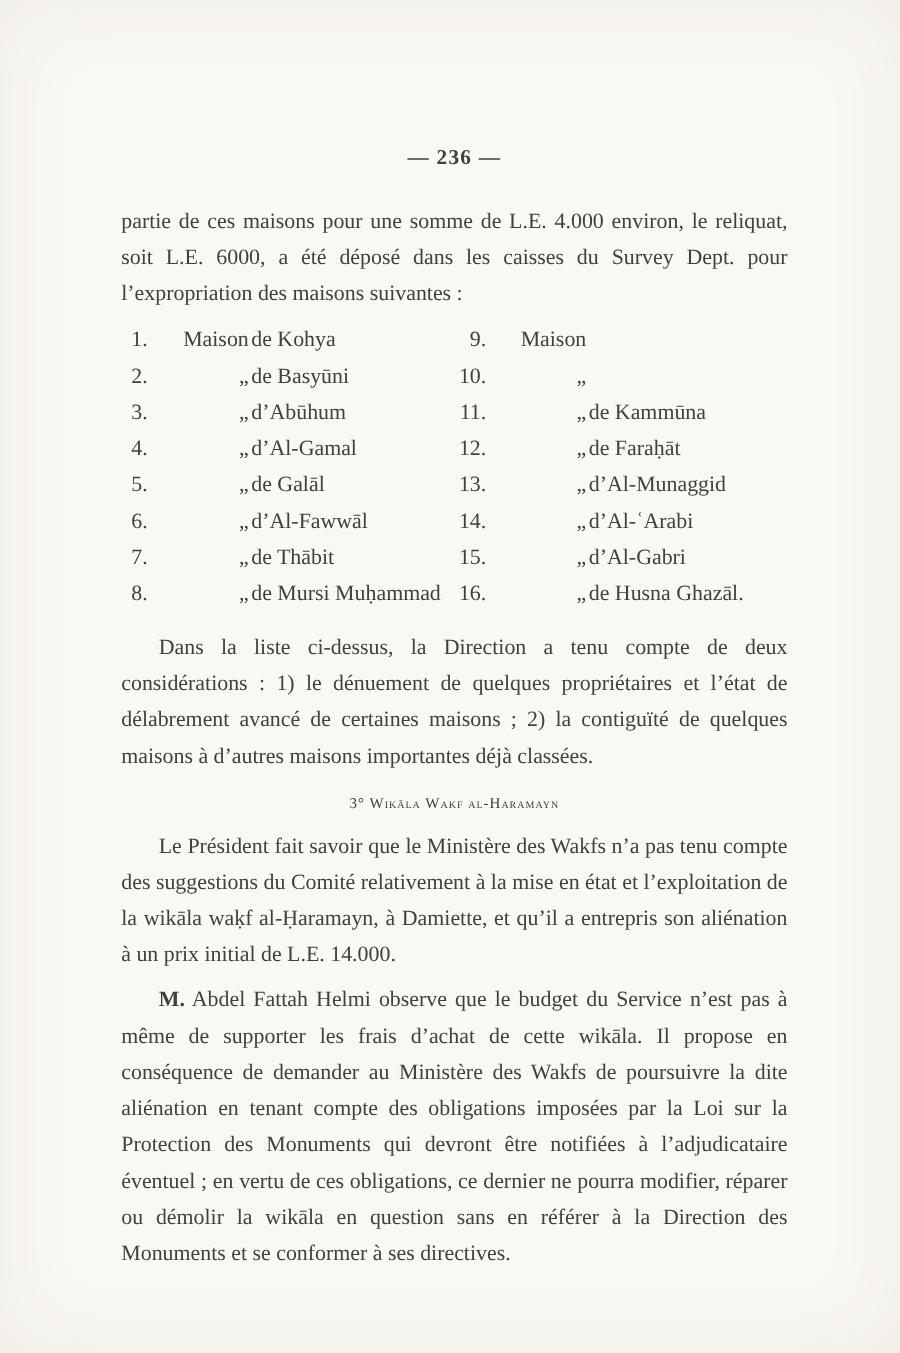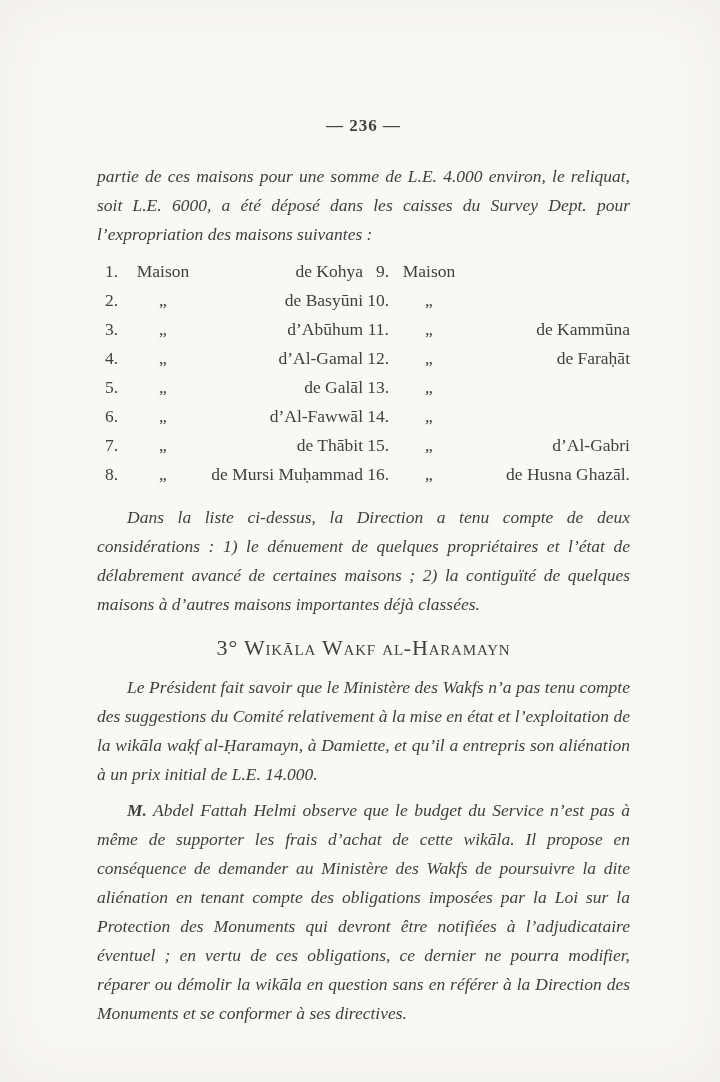--- a/index.html
+++ b/index.html
@@ -26,21 +26,20 @@
     font-weight: bold;
     font-size: 17px;
     letter-spacing: 1px;
     margin: 0 0 26px 0;
   }
   .para {
     margin: 0 0 7px 0;
     text-align: justify;
     text-indent: 30px;
     line-height: 29px;
-    font-style: italic;
   }
   .para.noindent {
     text-indent: 0;
   }
   .house-list {
     margin: 8px 0 14px 0;
   }
   .list-row {
     display: grid;
     grid-template-columns: 30px 72px 164px 26px 80px 1fr;
@@ -48,33 +47,32 @@
   }
   .cell-num {
     padding-left: 8px;
     white-space: nowrap;
   }
   .cell-num-r {
     text-align: right;
     white-space: nowrap;
   }
   .cell-ditto {
-    text-align: center;
+    text-align: right;
     white-space: nowrap;
   }
   .cell-name {
     white-space: nowrap;
     padding-left: 2px;
-    text-align: right;
   }
   .section-heading {
     text-align: center;
     font-variant: small-caps;
     font-weight: normal;
-    font-size: 22px;
+    font-size: 12px;
     letter-spacing: 0.8px;
     margin: 16px 0 12px 0;
   }
   .speaker {
     font-weight: bold;
   }
 </style>
 </head>
 <body>
 
@@ -119,28 +117,30 @@
       <span class="cell-ditto">„</span>
       <span class="cell-name">de Faraḥāt</span>
     </div>
 
     <div class="list-row">
       <span class="cell-num">5.</span>
       <span class="cell-ditto">„</span>
       <span class="cell-name">de Galāl</span>
       <span class="cell-num-r">13.</span>
       <span class="cell-ditto">„</span>
+      <span class="cell-name">d’Al-Munaggid</span>
     </div>
 
     <div class="list-row">
       <span class="cell-num">6.</span>
       <span class="cell-ditto">„</span>
       <span class="cell-name">d’Al-Fawwāl</span>
       <span class="cell-num-r">14.</span>
       <span class="cell-ditto">„</span>
+      <span class="cell-name">d’Al-ʿArabi</span>
     </div>
 
     <div class="list-row">
       <span class="cell-num">7.</span>
       <span class="cell-ditto">„</span>
       <span class="cell-name">de Thābit</span>
       <span class="cell-num-r">15.</span>
       <span class="cell-ditto">„</span>
       <span class="cell-name">d’Al-Gabri</span>
     </div>

